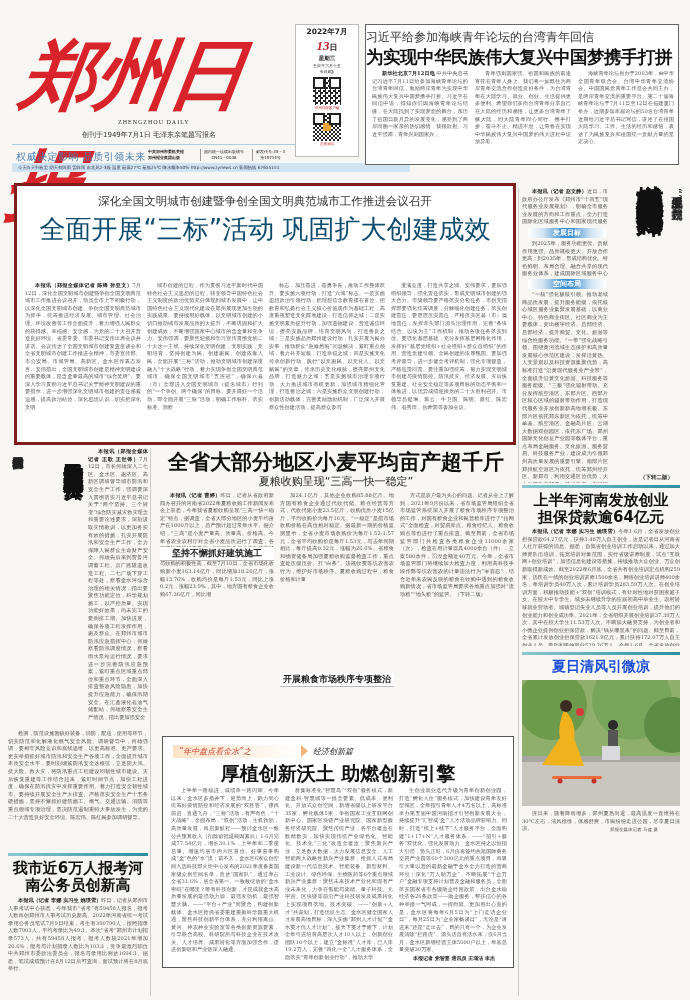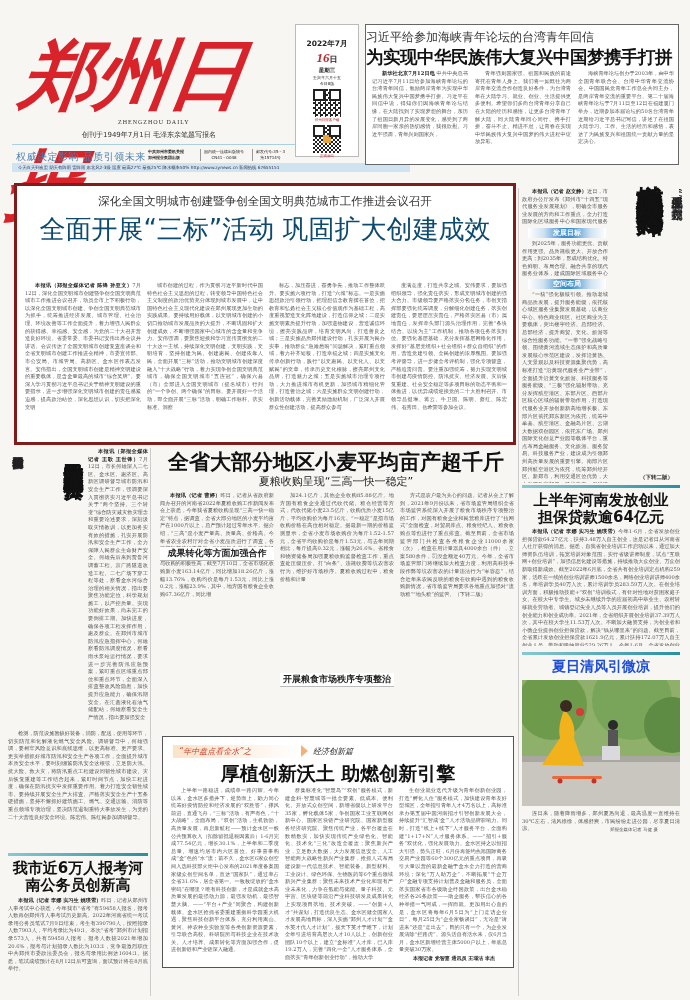--- a/index.html
+++ b/index.html
@@ -6,21 +6,21 @@
 body{width:690px;height:1000px;background:#f7f6f3;font-family:"DejaVu Sans","Liberation Sans",sans-serif;color:#222;overflow:hidden;position:relative}
 .abs{position:absolute}
 .body-text{font-family:"DejaVu Serif","Liberation Serif",serif;font-size:5.2px;line-height:7.6px;color:#555;text-align:justify;overflow:hidden}
 .body-text p{text-indent:10px}
 .body-text b{color:#222}
 
 #masthead-logo{left:22px;top:20px;width:270px;height:110px;font-family:"DejaVu Serif","Liberation Serif",serif;font-weight:bold;font-style:italic;color:#d8232a;font-size:76px;letter-spacing:-2px;line-height:110px;transform:skewX(-8deg)}
 #masthead-en{left:118px;top:119px;font-size:6px;letter-spacing:1px;color:#333;font-family:"Liberation Serif",serif}
 #masthead-founded{left:82px;top:130px;font-size:7px;color:#333}
 #date-box{left:295px;top:24px;width:64px;height:133px;border:1px solid #bbb;background:#fff;text-align:center}
-#date-year{font-size:7.5px;font-weight:bold;margin-top:14px}
+#date-year{font-size:7.5px;font-weight:bold;margin-top:2px}
 #date-day{font-size:13px;font-weight:bold;color:#c0272d;font-style:italic;font-family:"Liberation Serif",serif;margin-top:1px}
 #date-day span{font-style:normal;font-size:8px;color:#222}
 #date-weekday{font-size:5.5px;font-weight:bold;margin-top:1px}
 #date-lunar,#date-pages{font-size:4px;margin-top:1px}
 .qr{width:28px;height:28px;margin:3px auto 1px;background:
  repeating-linear-gradient(90deg,#222 0 2px,#fff 2px 4px),#222;position:relative;
  background:conic-gradient(#222 25%,#fff 0 50%,#222 0 75%,#fff 0) 0 0/5px 5px}
 .qr::before,.qr::after{content:"";position:absolute;width:8px;height:8px;border:2px solid #222;background:#fff;top:0;left:0}
 .qr::after{left:auto;right:0}
 .qr2{background:conic-gradient(#222 25%,#fff 0 50%,#222 0 75%,#fff 0) 0 0/4px 4px}
@@ -79,21 +79,21 @@
 </style>
 </head>
 <body>
 
 <div class="abs" id="masthead-logo">郑州日报</div>
 <div class="abs" id="masthead-en">ZHENGZHOU DAILY</div>
 <div class="abs" id="masthead-founded">创刊于1949年7月1日  毛泽东亲笔题写报名</div>
 
 <div class="abs" id="date-box">
   <div id="date-year">2022年7月</div>
-  <div id="date-day"><span class="d" style="font-style:italic;font-size:13px;color:#c0272d">16</span><span>日</span></div>
+  <div id="date-day"><span class="d" style="font-style:italic;font-size:13px;color:#c0272d">13</span><span>日</span></div>
   <div id="date-weekday">星期三</div>
   <div id="date-lunar">壬寅年六月十五</div>
   <div id="date-pages">今日8版</div>
   <div class="qr"></div>
   <div class="qr-cap">郑州日报客户端</div>
   <div class="qr qr2">
       <div class="dot"></div>
     </div>
   <div class="qr-cap">正观新闻</div>
 </div>
@@ -213,21 +213,21 @@
 </div>
 
 <div class="abs vline" style="left:150px;top:448px;height:548px"></div>
 <div class="abs vline" style="left:518px;top:188px;height:808px"></div>
 
 <div class="abs" id="wheat-head">全省大部分地区小麦平均亩产超千斤</div>
 <div class="abs" id="wheat-sub">夏粮收购呈现“三高一快一稳定”</div>
 <div class="abs body-text wh-col" style="left:160px">
   <p><b>本报讯（记者 曹婷）</b><span>昨日，记者从省政府新闻办召开的河南省2022年夏粮收购工作新闻发布会上获悉，今年我省夏粮收购呈现“三高一快一稳定”特点，据调查，全省大部分地区的小麦平均亩产在1000斤以上，总产预计超过常年水平。据介绍，“三高”是小麦产量高、质量高、价格高。今年省农业农村厅对全省小麦品质进行了调查，各项指标整体好于常年，2022年全省小麦收购市场化特征明显，种植户惜售心理加重，多元主体参与收购的积极性高，截至7月10日，全省市场化收购新小麦163.14亿斤，同比增加18.26亿斤，涨幅13.76%，收购均价是每斤1.53元，同比上涨0.2元，涨幅23.9%，其中，地方国有粮食企业收购67.36亿斤，同比增</span></p>
 </div>
-<div class="abs sub-head" style="left:160px;top:544px;width:114px;background:#fff">成果转化等方面加强合作</div>
+<div class="abs sub-head" style="left:160px;top:544px;width:114px;background:#fff">坚持不懈抓好建筑施工</div>
 <div class="abs body-text wh-col" style="left:280px">
     <p>加24.1亿斤，其他企业收购85.88亿斤。地方国有粮食企业通过代收代储、粮仓经营等方式，代收代储小麦23.5亿斤，收购优质小麦15亿斤，平均收购价为每斤16元。“一稳定”是指市场收购价格在高位相对稳定。据最新一期的价格监测显示，全省小麦市场收购价为每斤1.52-1.57元，全省平均收购价是每斤1.53元，与去年同期相比，每斤提高0.32元，涨幅为26.6%。省粮食和物资储备局加强夏粮收购监督检查工作，重点查处压级压价、打“白条”、违规收费等坑农害农行为，维护好市场秩序。夏粮收购过程中，粮食价格和计量</p>
   </div>
 <div class="abs sub-head" style="left:280px;top:670px;width:114px;background:#fff">开展粮食市场秩序专项整治</div>
 <div class="abs body-text wh-col" style="left:400px">
     <p>方式是农户最为关心的问题。记者从会上了解到，2021年9月份以来，省市场监管局组织全省市场监管系统深入开展了粮食市场秩序专项整治的工作，对国有粮食企业和民营粮库进行了“拉网式”全面检查，对贸易库点、粮食经纪人、粮食收购点等也进行了重点排查。截至目前，全省市场监管部门共检查各类粮食企业11000余家（次），检查在用计量器具4000余台（件），立案580余件，罚没金额近40万元。今年，全省市场监管部门将继续加大检查力度，利用高科技手段作弊等坑农害农的计量违法行为“零容忍”，结合近年来农民反映的粮食在收购中遇到的粮食收购新情况，省市场监管局要求各地重点加强对“流动粮”“地头粮”的监管。（下转二版）</p>
   </div>
 
 <div class="abs" id="econ-box">
   <div class="abs" id="econ-kicker">“年中盘点看金水”之</div>

